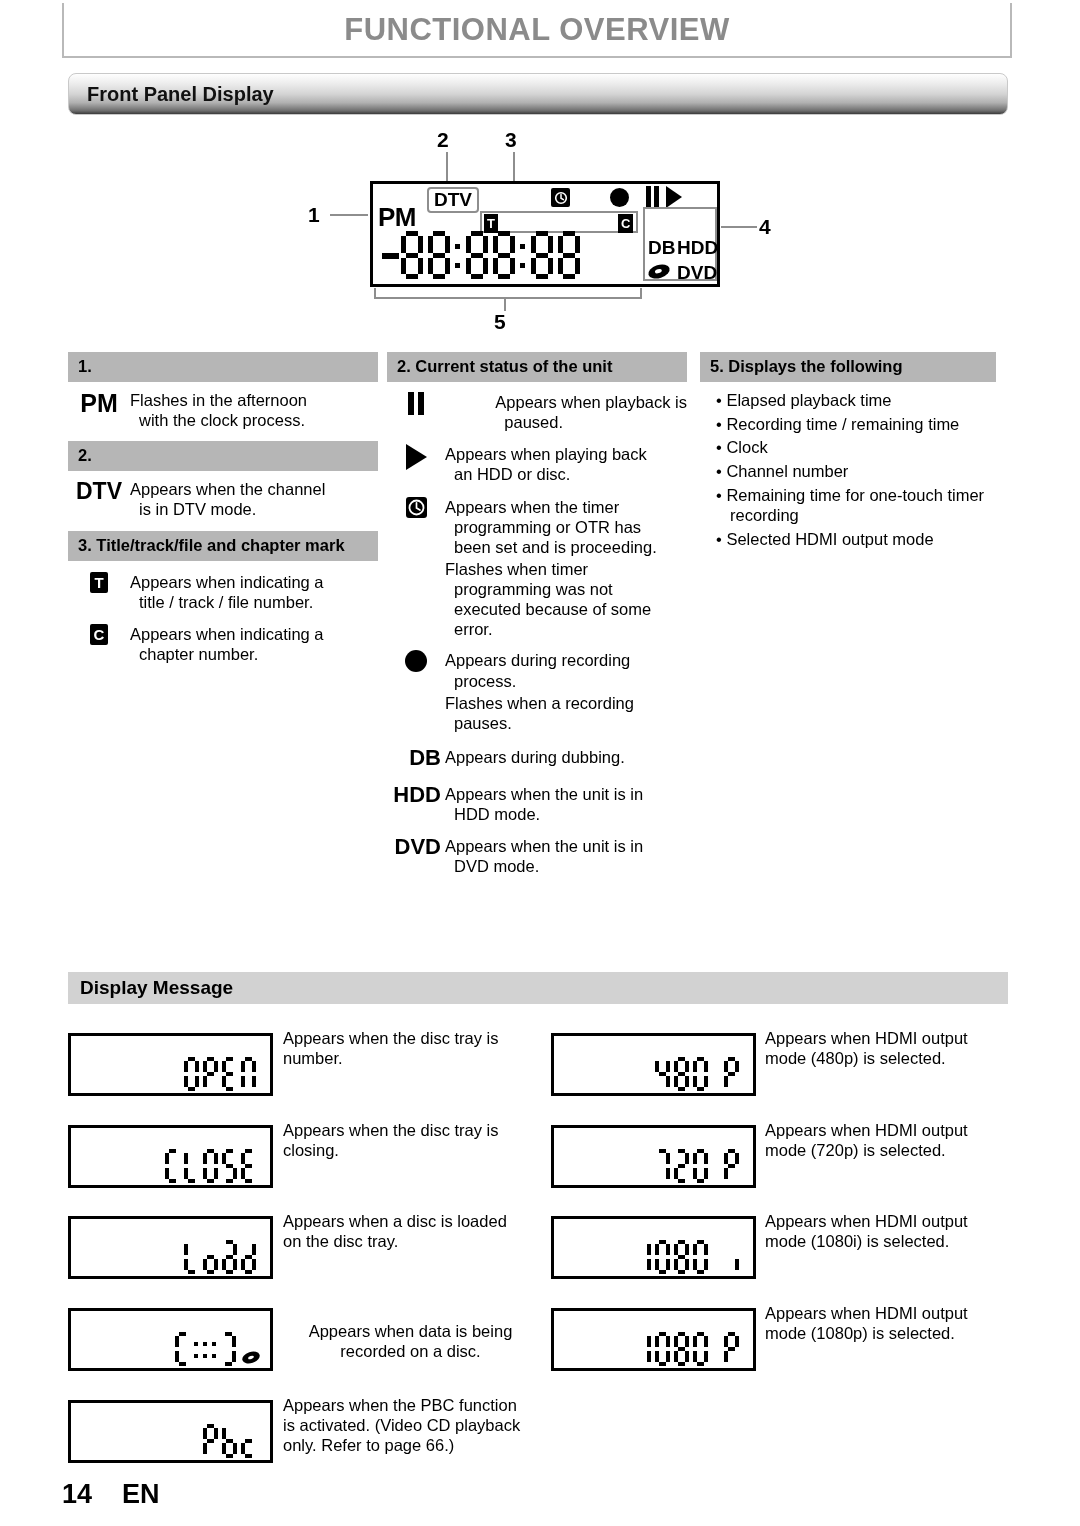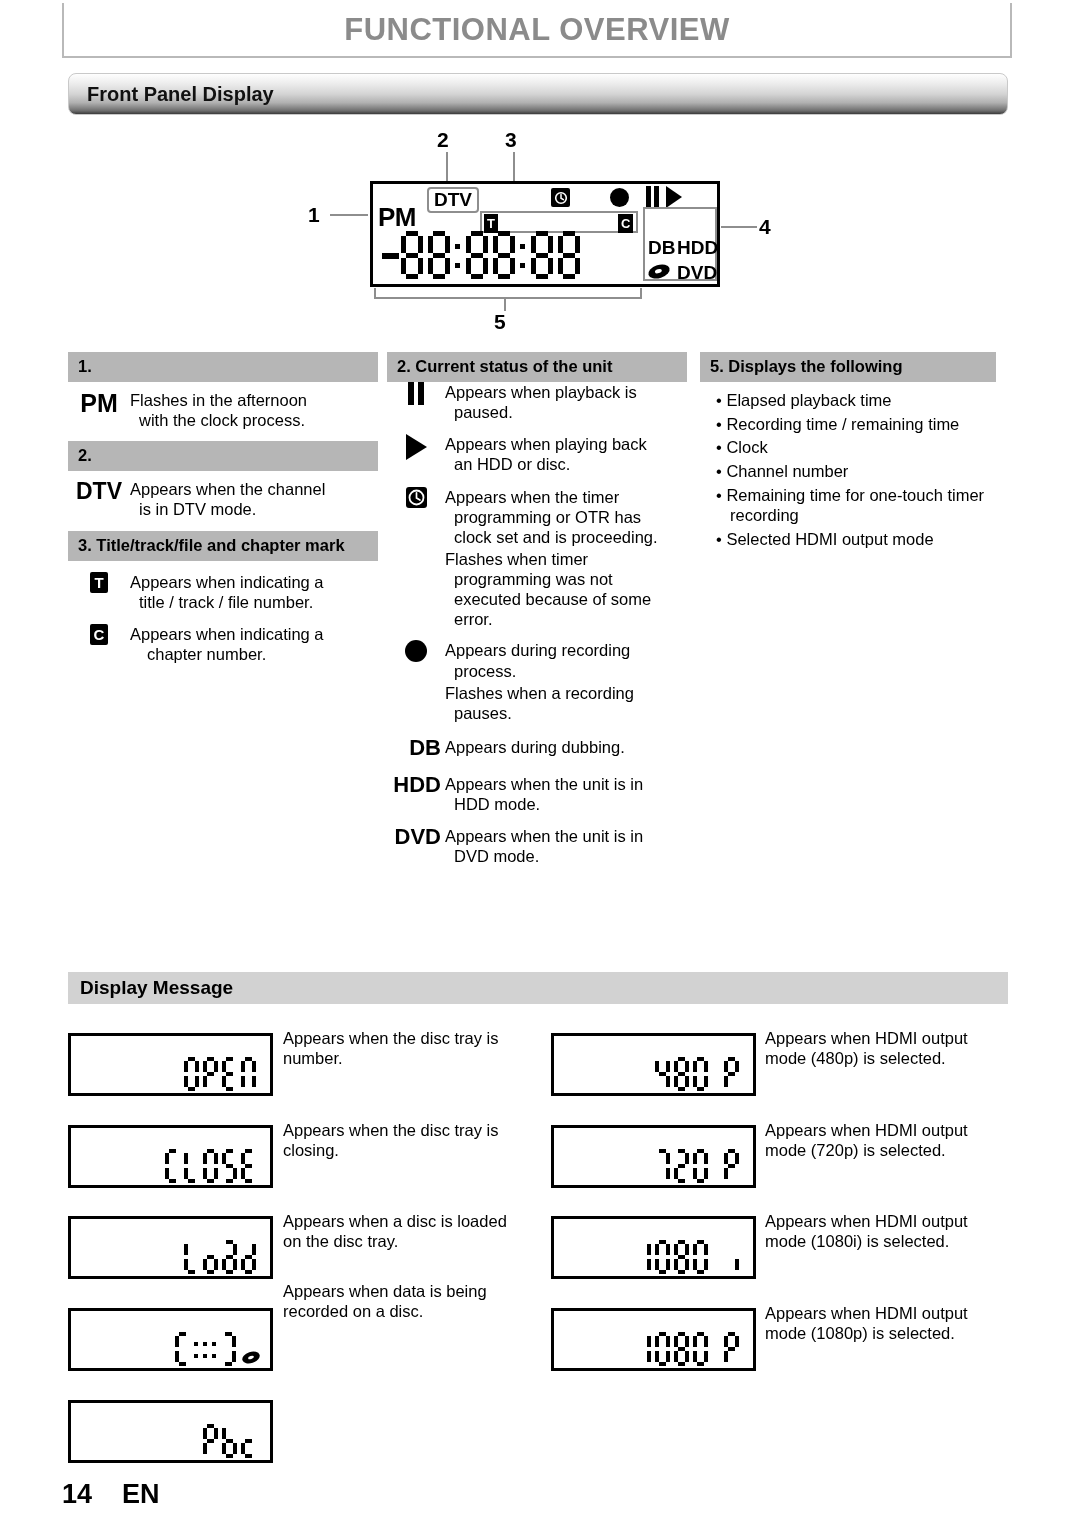--- a/index.html
+++ b/index.html
@@ -294,29 +294,29 @@
         <div>Appears when indicating a</div>
         <div style="margin-left:9px;">title / track / file number.</div>
       </div>
     </div>
     <div class="entry" style="margin-top:12px;">
       <div class="sym" style="width:62px;">
         <span class="badge-sq">C</span>
       </div>
       <div class="txt">
         <div>Appears when indicating a</div>
-        <div style="margin-left:17px;">chapter number.</div>
+        <div style="margin-left:9px;">chapter number.</div>
       </div>
     </div>
   </div>
 
   <div class="col" style="left:387px;top:352px;width:300px;">
     <div class="colhead" style="width:300px;">2. Current status of the unit</div>
 
-    <div class="entry" style="margin-top:0;">
+    <div class="entry" style="margin-top:10px;justify-content:space-between;">
       <div class="sym" style="width:58px;">
         <span style="display:inline-block;position:relative;width:17px;height:23px;">
           <span style="position:absolute;left:0;top:0;width:6px;height:23px;background:#000;"></span>
           <span style="position:absolute;left:10px;top:0;width:6px;height:23px;background:#000;"></span>
         </span>
       </div>
       <div class="txt">
         <div>Appears when playback is</div>
         <div style="margin-left:9px;">paused.</div>
       </div>
@@ -337,21 +337,21 @@
         <span style="display:inline-block;width:21px;height:21px;background:#000;border-radius:3px;position:relative;">
           <svg width="21" height="21" viewBox="0 0 21 21" style="display:block;">
               <circle cx="10.5" cy="10.5" r="7" fill="none" stroke="#fff" stroke-width="1.8"></circle>
               <path d="M10.5 5.8V11l3.4 2" stroke="#fff" stroke-width="1.7" fill="none" stroke-linecap="round"></path>
             </svg>
         </span>
       </div>
       <div class="txt">
         <div>Appears when the timer</div>
         <div style="margin-left:9px;">programming or OTR has</div>
-        <div style="margin-left:9px;">clock set and is proceeding.</div>
+        <div style="margin-left:9px;">been set and is proceeding.</div>
         <div style="margin-top:2px;">Flashes when timer</div>
         <div style="margin-left:9px;">programming was not</div>
         <div style="margin-left:9px;">executed because of some</div>
         <div style="margin-left:9px;">error.</div>
       </div>
     </div>
 
     <div class="entry" style="margin-top:11px;">
       <div class="sym" style="width:58px;">
         <span style="display:inline-block;width:22px;height:22px;border-radius:50%;background:#000;"></span>
@@ -552,21 +552,21 @@
             <span style="left: 4px; top: 30px; width: 7px; height: 4px;"></span>
             <span style="left: 11px; top: 4px; width: 4px; height: 11px;"></span>
             <span style="left: 11px; top: 19px; width: 4px; height: 11px;"></span>
           </span>
           <span style="display: inline-block; position: relative; width: 18px; height: 11px; background: rgb(0, 0, 0); border-radius: 50%; transform: rotate(-18deg); margin-left: 2px; margin-bottom: 3px;">
             <span style="position: absolute; left: 6px; top: 4px; width: 6px; height: 3px; background: rgb(255, 255, 255); border-radius: 50%;"></span>
           </span>
         </span>
       </div>
     </div>
-  <div class="dm-text" style="left:283px;top:1281px;width:255px;">
+  <div class="dm-text" style="left:283px;top:1321px;width:255px;text-align:center;">
     <div>Appears when data is being</div>
     <div>recorded on a disc.</div>
   </div>
 
   <div class="lcdbox" style="left:68px;top:1400px;">
       <div class="inner" id="lcd-L4">
         <span style="display: inline-flex; align-items: flex-end;">
           <span class="d7" style="width: 15px; height: 34px; margin-right: 4px;">
             <span style="left: 4px; top: 0px; width: 7px; height: 4px;"></span>
             <span style="left: 11px; top: 4px; width: 4px; height: 11px;"></span>
@@ -582,20 +582,25 @@
             <span style="left: 4px; top: 15px; width: 7px; height: 4px;"></span>
           </span>
           <span class="d7" style="width: 15px; height: 34px; margin-right: 4px;">
             <span style="left: 4px; top: 30px; width: 7px; height: 4px;"></span>
             <span style="left: 0px; top: 19px; width: 4px; height: 11px;"></span>
             <span style="left: 4px; top: 15px; width: 7px; height: 4px;"></span>
           </span>
         </span>
       </div>
     </div>
+  <div class="dm-text" style="left:283px;top:1395px;width:260px;">
+    <div>Appears when the PBC function</div>
+    <div>is activated. (Video CD playback</div>
+    <div>only. Refer to page 66.)</div>
+  </div>
 
   <div class="lcdbox" style="left:551px;top:1033px;">
       <div class="inner" id="lcd-R0">
         <span style="display: inline-flex; align-items: flex-end;">
           <span class="d7" style="width: 15px; height: 34px; margin-right: 4px;">
             <span style="left: 11px; top: 4px; width: 4px; height: 11px;"></span>
             <span style="left: 11px; top: 19px; width: 4px; height: 11px;"></span>
             <span style="left: 0px; top: 4px; width: 4px; height: 11px;"></span>
             <span style="left: 4px; top: 15px; width: 7px; height: 4px;"></span>
           </span>

